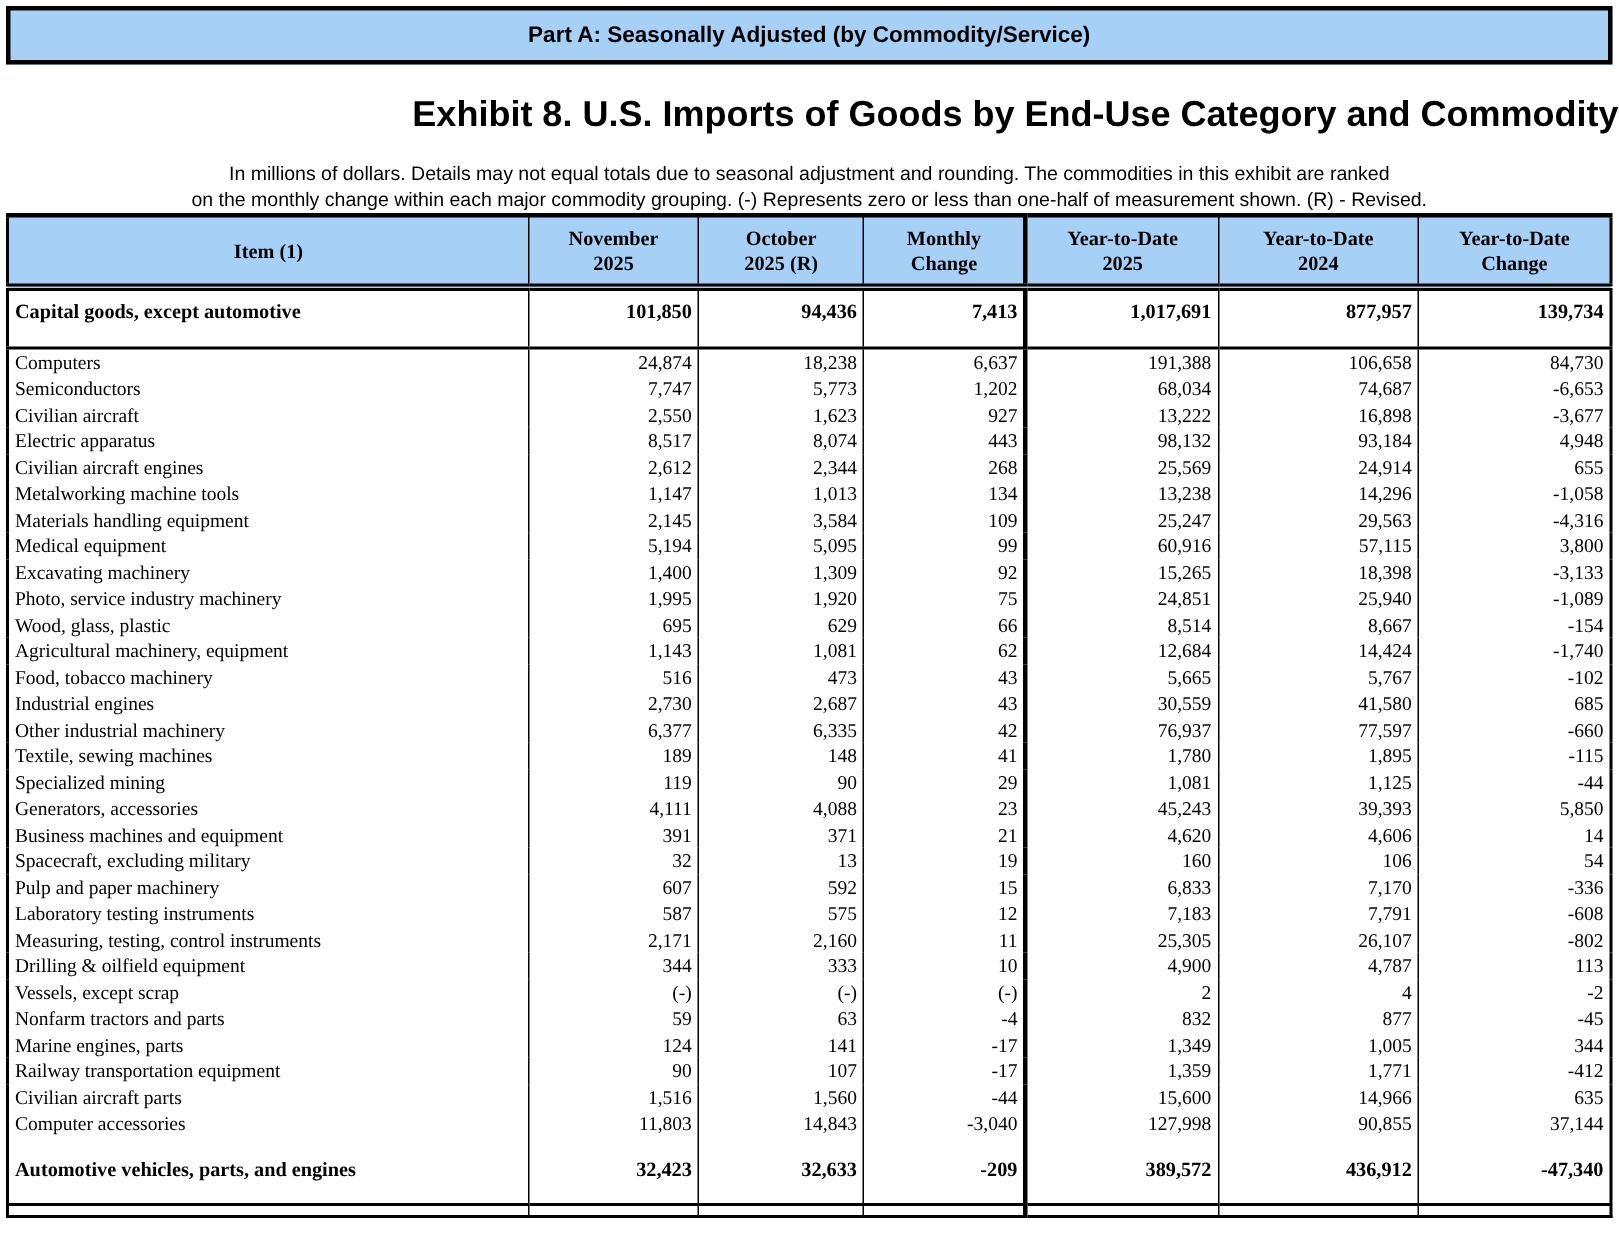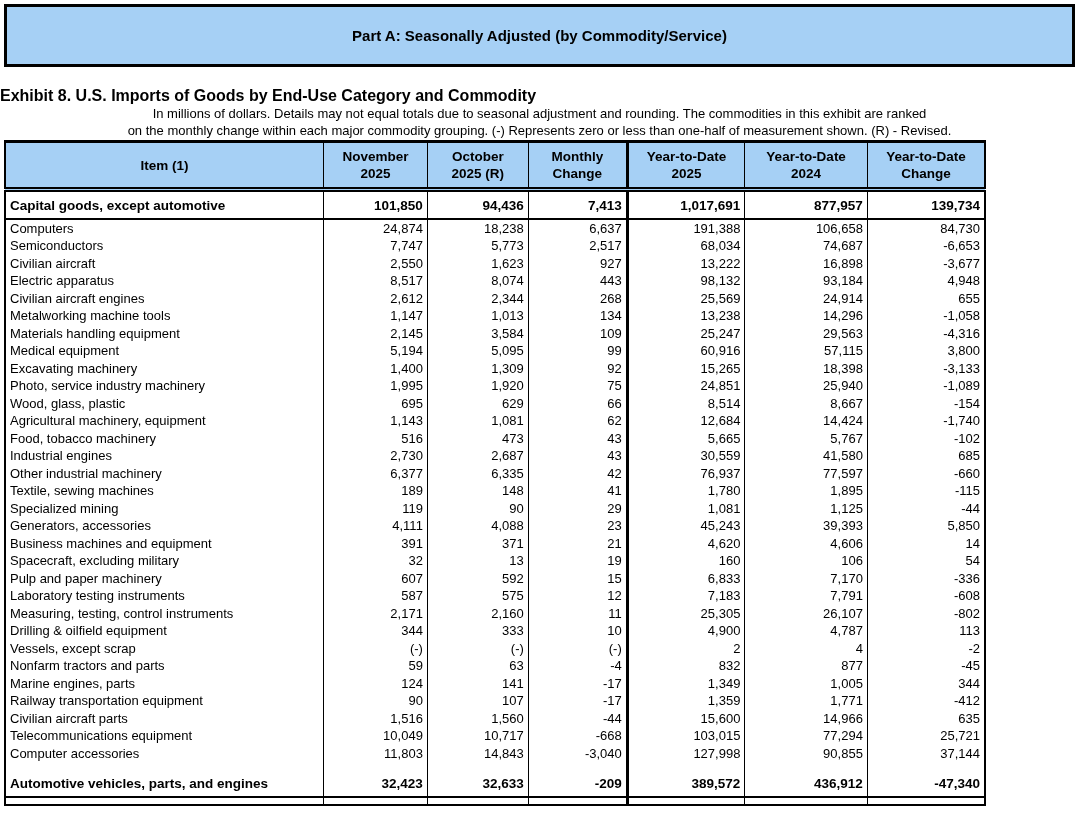--- a/index.html
+++ b/index.html
@@ -2,49 +2,49 @@
 <html><head>
 <meta charset="utf-8">
 <style>
   html,body{margin:0;padding:0;}
   body{
     width:1079px;height:824px;overflow:hidden;background:#fff;
     font-family:"Liberation Sans", sans-serif;color:#000;
   }
   .banner{
     margin:4px 4px 0 4px;border:3px solid #000;background:#A6D0F5;
-    text-align:center;font-weight:bold;font-size:15px;padding:20px 0;
+    text-align:center;font-weight:bold;font-size:15px;padding:8px 0;
   }
   .title{
-    margin:20px 0 0 0;text-align:left;font-weight:bold;font-size:16px;
+    margin:20px 0 16px 0;text-align:right;font-weight:bold;font-size:24px;
   }
   .notes{
     text-align:center;font-size:13px;line-height:17px;margin-bottom:1px;
   }
   table.tbl{
-    border-collapse:collapse;table-layout:fixed;width:982px;margin:0 4px;
+    border-collapse:collapse;table-layout:fixed;width:1071px;margin:0 4px;font-family:Liberation Serif, serif;
   }
   table.tbl{border:2px solid #000;border-top:3px solid #000;}
   col.c0{width:32.5%}col.c1{width:10.6%}col.c2{width:10.3%}col.c3{width:10.1%}
   col.c4{width:12.0%}col.c5{width:12.5%}col.c6{width:12.0%}
   th{
     background:#A6D0F5;border:1px solid #000;border-bottom:5px double #000;
     font-size:13.5px;font-weight:bold;padding:5px 2px;text-align:center;
     vertical-align:middle;line-height:17px;
   }
   td{
     border-left:1px solid #000;border-right:1px solid #000;
     font-size:13px;line-height:17.5px;padding:0 4px;overflow:hidden;
     white-space:nowrap;
   }
   td.num{text-align:right;}
   td.item{text-align:left;}
   .thick-r{border-right:3px solid #000 !important;}
   tr.total-row td{
-    font-weight:bold;font-size:13.5px;padding-top:5px;padding-bottom:3px;
+    font-weight:bold;font-size:13.5px;padding-top:5px;padding-bottom:14px;
     border-bottom:2px solid #000;
   }
   tr.first-total td{border-bottom:2px solid #000;}
   tr.spacer-row td{height:8px;padding:0;}
   tr.stub-row td{height:6px;padding:0;}
 </style>
 </head>
 <body>
 
 <div class="banner">Part A: Seasonally Adjusted (by Commodity/Service)</div>
@@ -113,21 +113,21 @@
         <td class="num">18,238</td>
         <td class="num thick-r">6,637</td>
         <td class="num">191,388</td>
         <td class="num">106,658</td>
         <td class="num">84,730</td>
       </tr>
       <tr class="detail-row">
         <td class="item">Semiconductors</td>
         <td class="num">7,747</td>
         <td class="num">5,773</td>
-        <td class="num thick-r">2,517</td>
+        <td class="num thick-r">1,202</td>
         <td class="num">68,034</td>
         <td class="num">74,687</td>
         <td class="num">-6,653</td>
       </tr>
       <tr class="detail-row">
         <td class="item">Civilian aircraft</td>
         <td class="num">2,550</td>
         <td class="num">1,623</td>
         <td class="num thick-r">927</td>
         <td class="num">13,222</td>
@@ -360,29 +360,20 @@
         <td class="num">-412</td>
       </tr>
       <tr class="detail-row">
         <td class="item">Civilian aircraft parts</td>
         <td class="num">1,516</td>
         <td class="num">1,560</td>
         <td class="num thick-r">-44</td>
         <td class="num">15,600</td>
         <td class="num">14,966</td>
         <td class="num">635</td>
-      </tr>
-      <tr class="detail-row">
-        <td class="item">Telecommunications equipment</td>
-        <td class="num">10,049</td>
-        <td class="num">10,717</td>
-        <td class="num thick-r">-668</td>
-        <td class="num">103,015</td>
-        <td class="num">77,294</td>
-        <td class="num">25,721</td>
       </tr>
       <tr class="detail-row">
         <td class="item">Computer accessories</td>
         <td class="num">11,803</td>
         <td class="num">14,843</td>
         <td class="num thick-r">-3,040</td>
         <td class="num">127,998</td>
         <td class="num">90,855</td>
         <td class="num">37,144</td>
       </tr>

